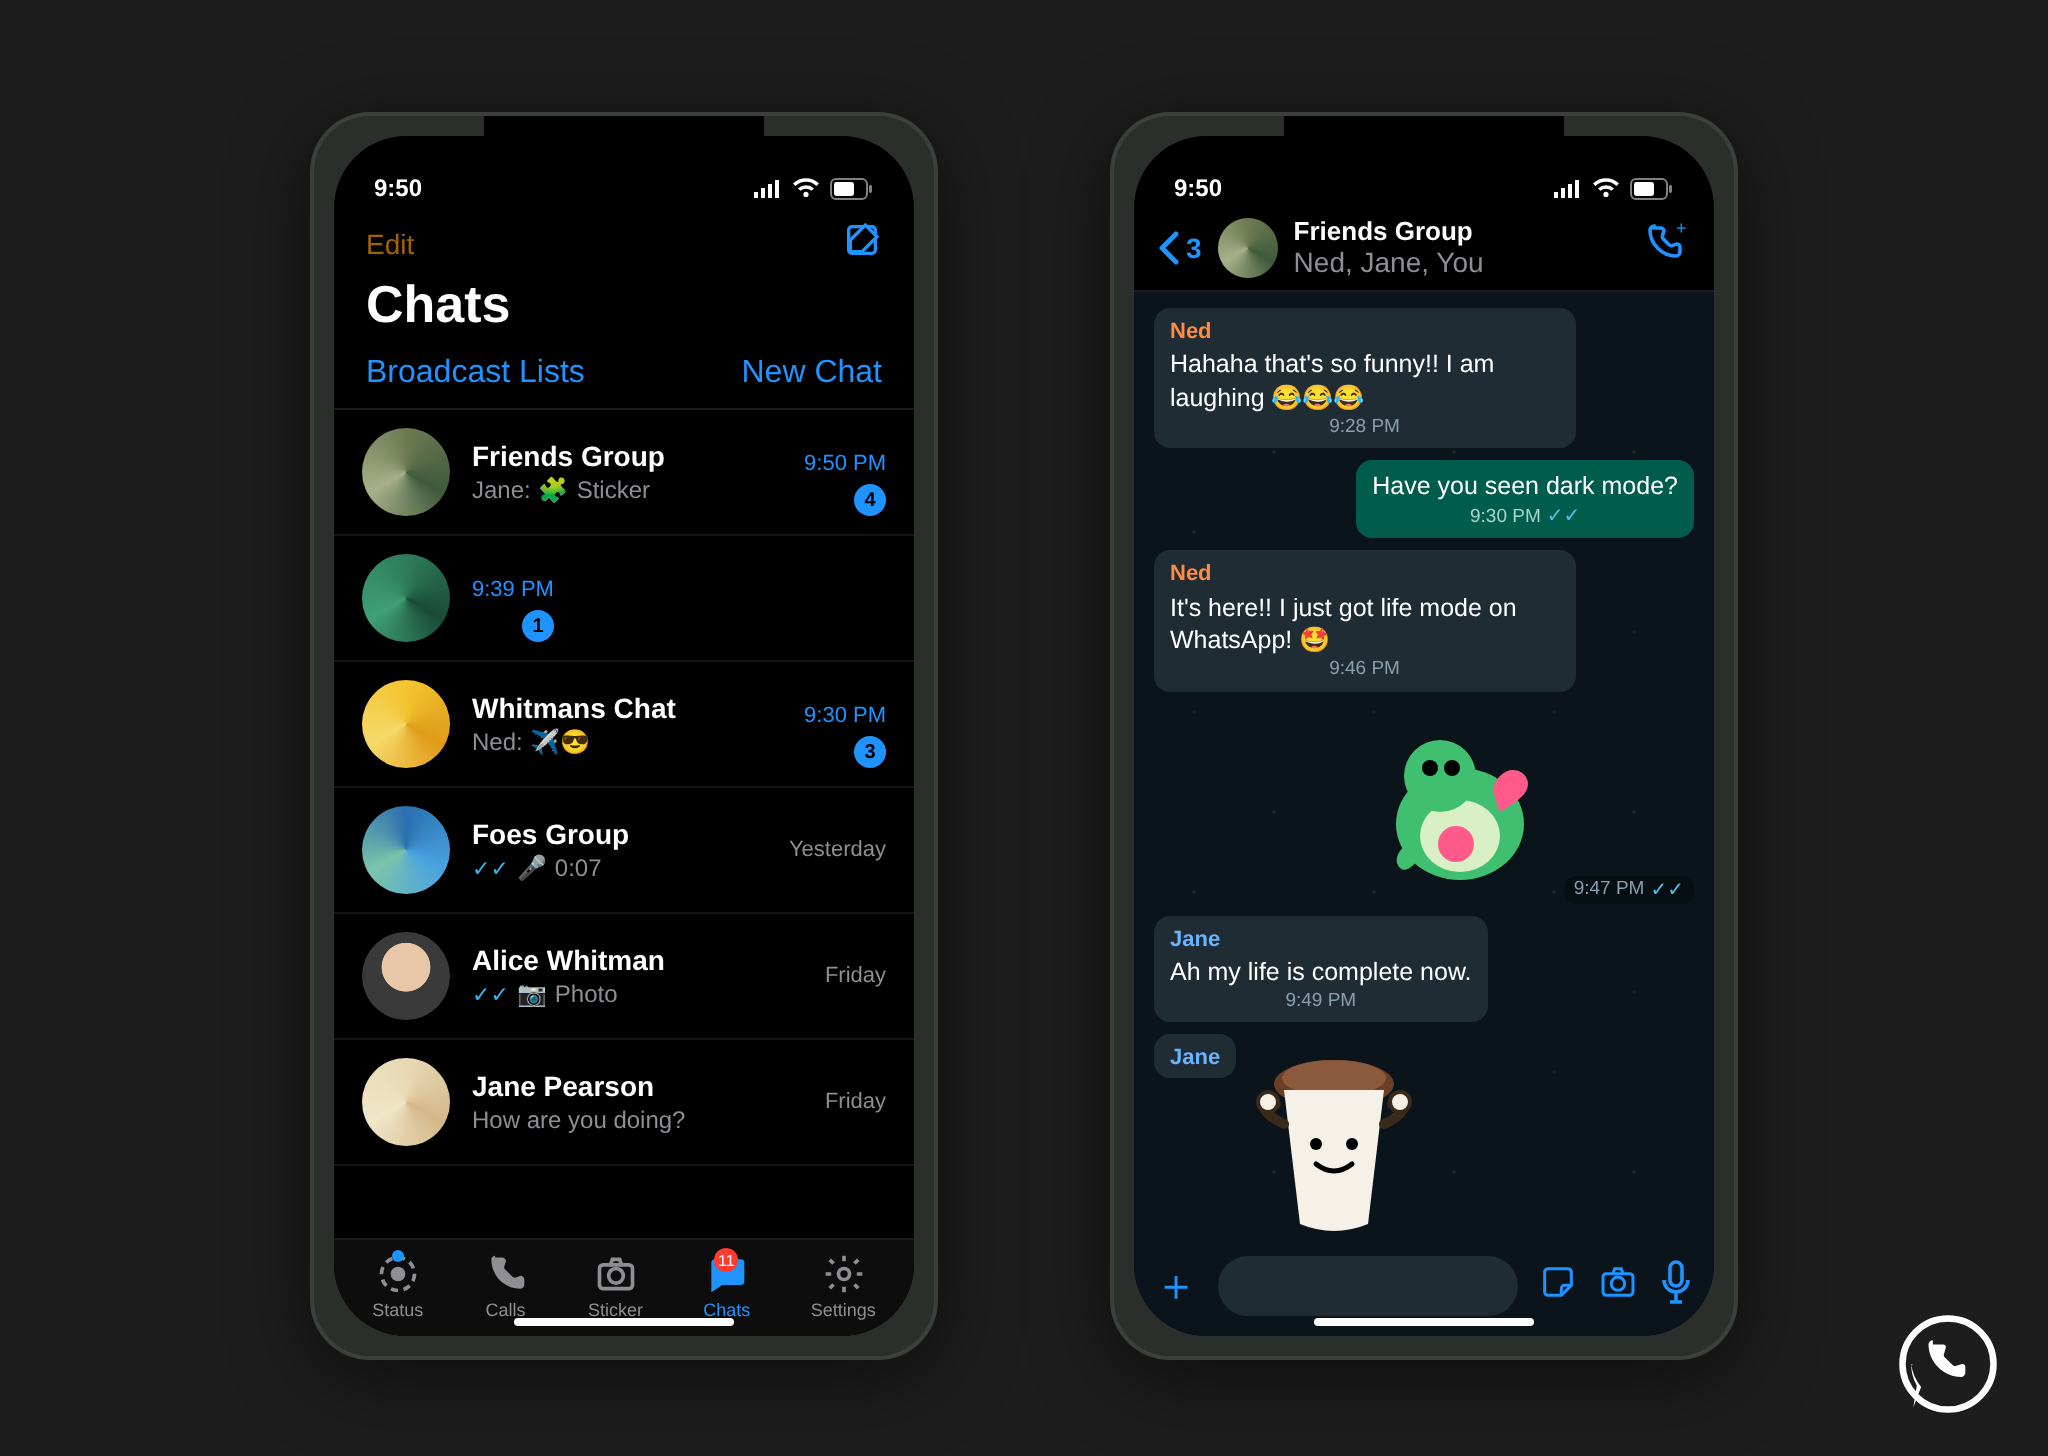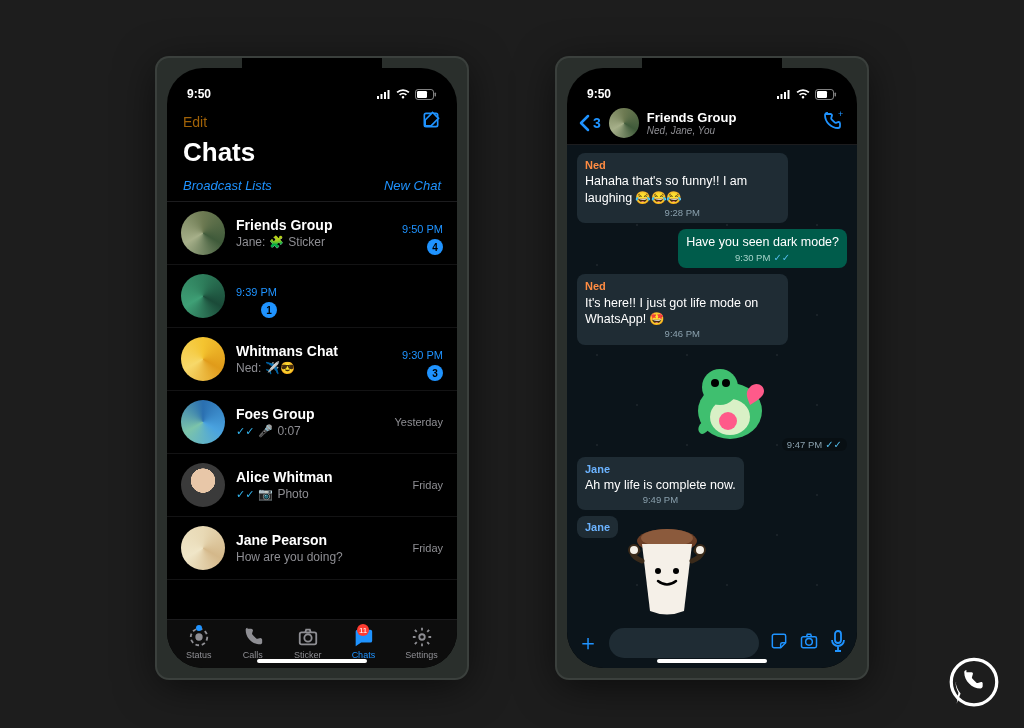--- a/index.html
+++ b/index.html
@@ -13,21 +13,21 @@
     display: flex;
     gap: 90px;
     justify-content: center;
     align-items: flex-start;
     padding-top: 58px;
   }
   .phone {
     width: 310px;
     height: 620px;
     background: #2a2f2c;
-    border-radius: 12px;
+    border-radius: 28px;
     padding: 10px;
     box-shadow: 0 0 0 2px #3b403d, 0 8px 40px rgba(0,0,0,.6);
     position: relative;
   }
   .screen {
     width: 100%; height: 100%;
     background: #000;
     border-radius: 36px;
     overflow: hidden;
     position: relative;
@@ -63,23 +63,22 @@
     font-size: 14px;
     color:#a16207;
   }
   .big-title {
     padding: 4px 16px 6px;
     font-size: 26px; font-weight: 700;
   }
   .sub-row {
     display:flex; justify-content:space-between;
     padding: 4px 16px 8px;
-    font-size: 13px; color:#1f93ff;
+    font-size: 16px; color:#1f93ff;
     border-bottom:1px solid #1c1c1e;
-    font-style:italic;
   }
   .chat-list { flex:1; overflow:hidden; }
   .chat-item {
     display:flex; align-items:center;
     padding: 9px 14px;
     gap:11px;
     border-bottom:1px solid #131314;
   }
   .avatar {
     width:44px; height:44px; border-radius:50%;
@@ -117,21 +116,21 @@
   
   .conv-header {
     display:flex; align-items:center; gap:8px;
     padding: 2px 12px 6px;
     border-bottom:1px solid #1c1c1e;
   }
   .back-btn { color:#1f93ff; display:flex; align-items:center; font-size:14px; font-weight:600; gap:2px;}
   .group-av { width:30px; height:30px; border-radius:50%; }
   .conv-title { flex:1; }
   .conv-title .t1 { font-size:13px; font-weight:600; }
-  .conv-title .t2 { font-size:10px; color:#8e8e93;font-style:italic; }
+  .conv-title .t2 { font-size:14px; color:#8e8e93; }
   .call-btn { color:#1f93ff; }
 
   .conv-body {
     flex:1;
     background:#0b141a;
     background-image:
       radial-gradient(circle at 30px 30px, #1a2228 1px, transparent 1px),
       radial-gradient(circle at 70px 80px, #1a2228 1px, transparent 1px);
     background-size: 90px 90px;
     padding:8px 10px 4px;

